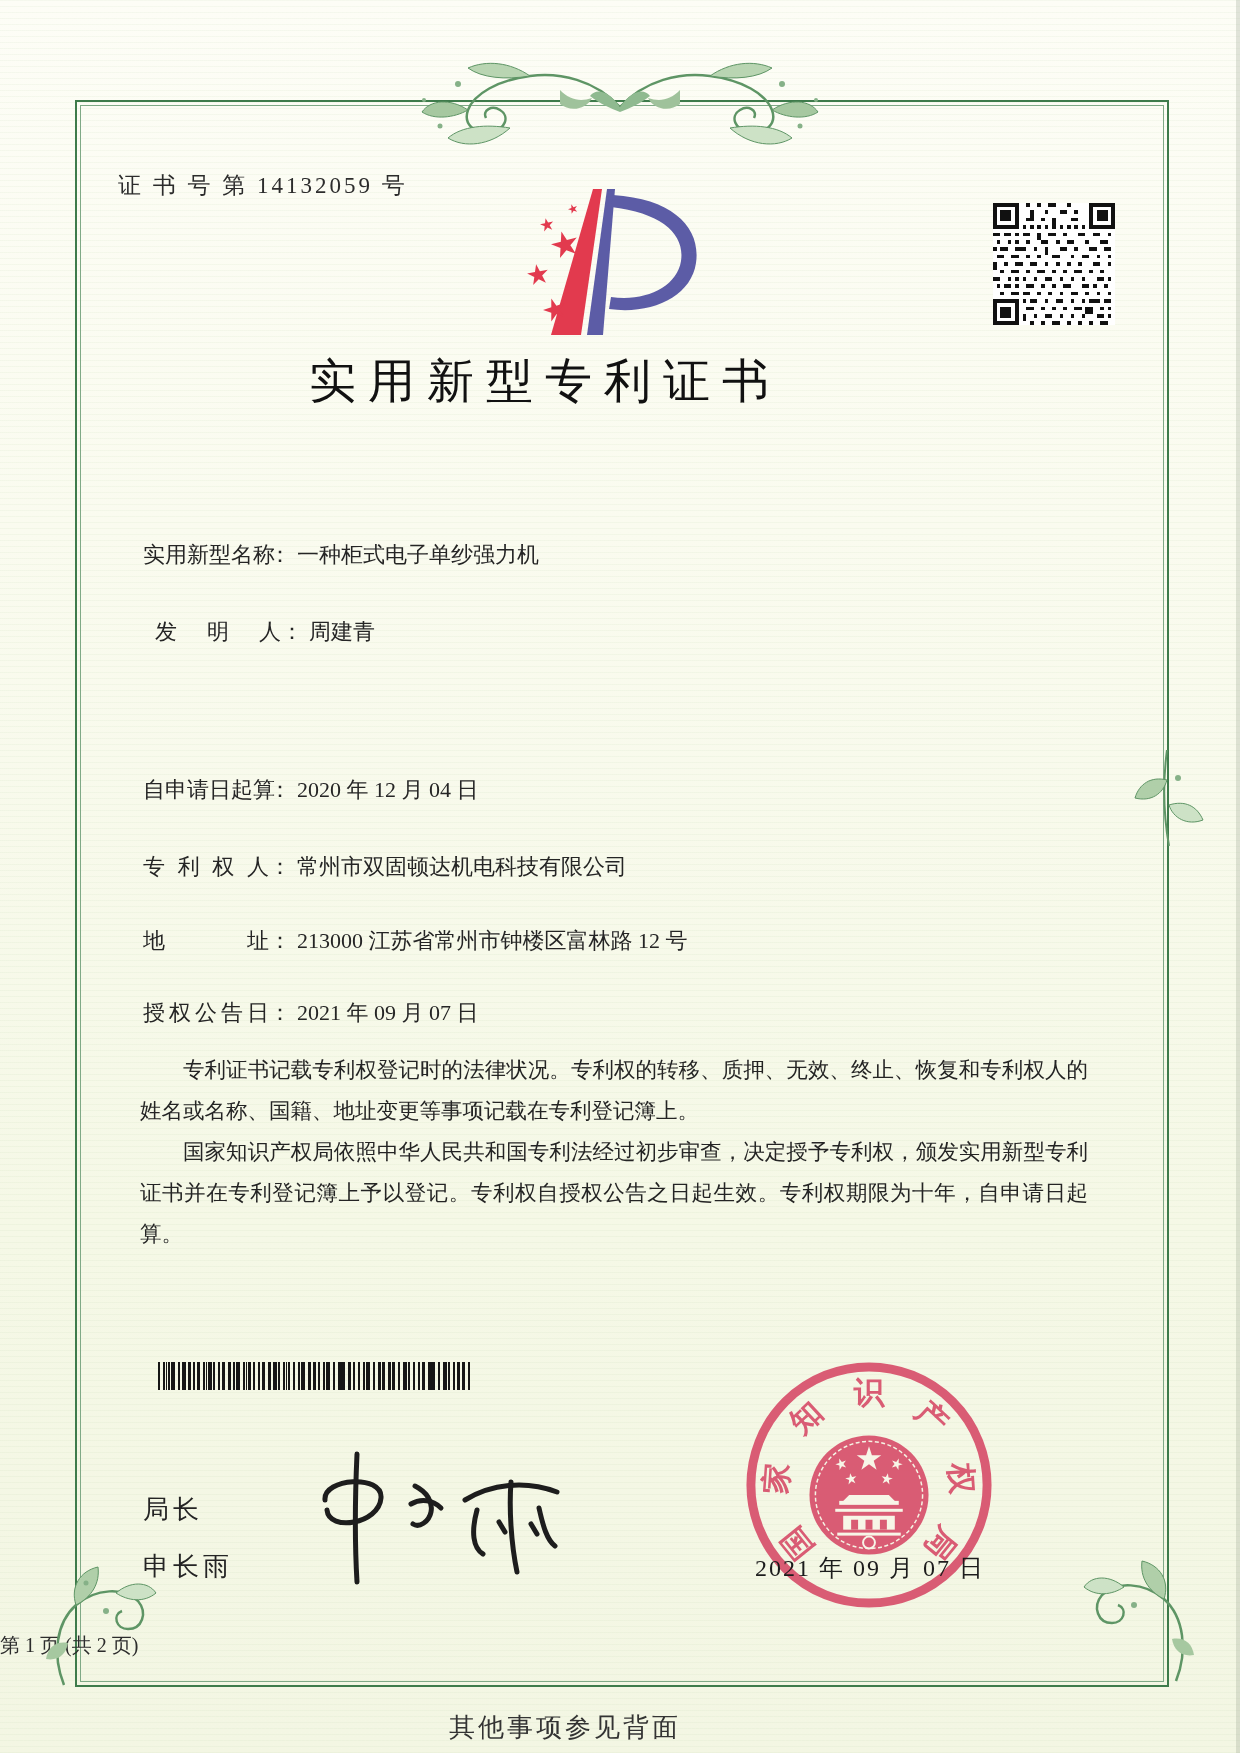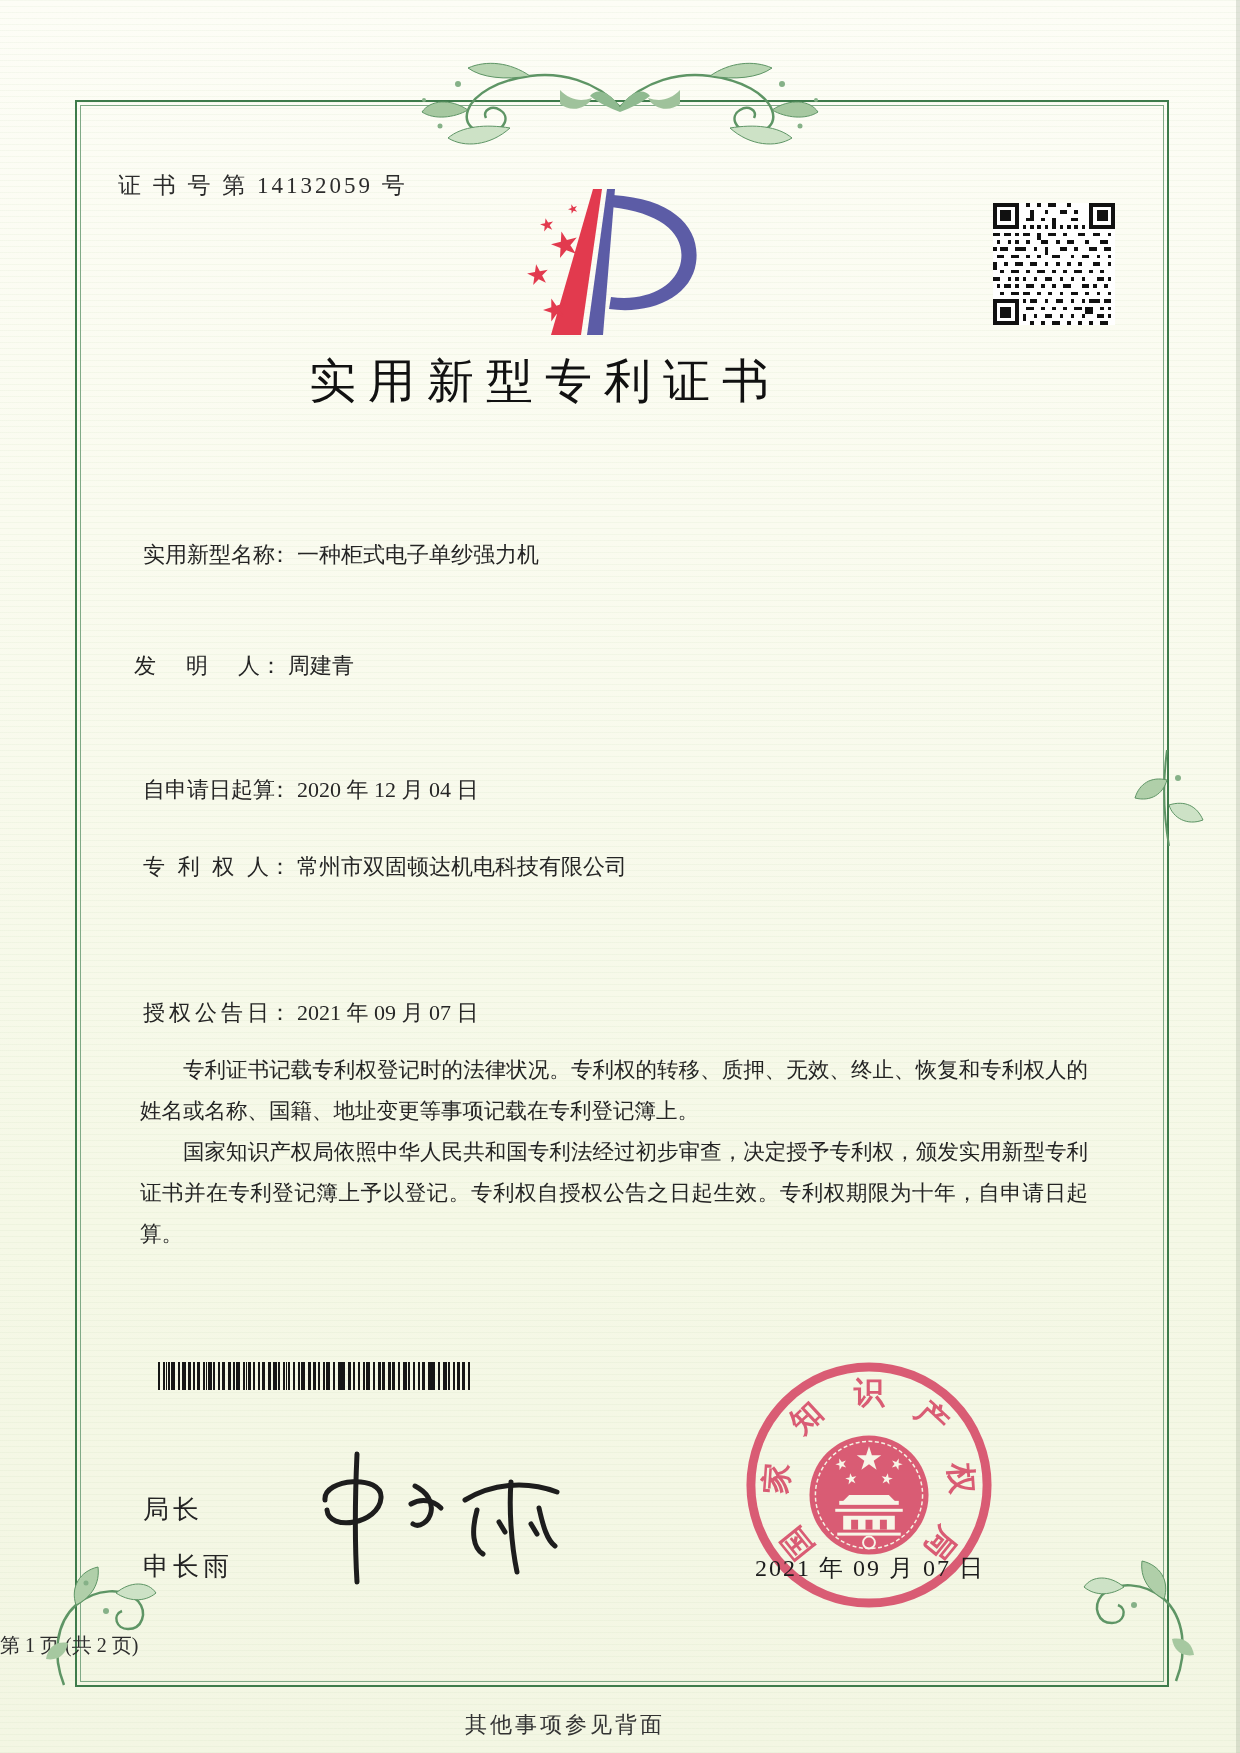--- a/index.html
+++ b/index.html
@@ -38,21 +38,21 @@
       repeating-linear-gradient(90deg,#161616 0 2px,transparent 2px 13px);}
   
   .signoff-title{position:absolute;left:143px;top:1492px;font-size:26px;letter-spacing:4px;color:#242424;}
   .signoff-name{position:absolute;left:143px;top:1549px;font-size:26px;letter-spacing:4px;color:#242424;font-family:Liberation Mono, monospace;}
   .signature{position:absolute;left:295px;top:1448px;width:280px;height:140px;}
   
   .seal{position:absolute;left:740px;top:1356px;width:258px;height:258px;z-index:1;opacity:0.93;}
   .seal-date{position:absolute;left:710px;top:1552px;width:320px;text-align:center;font-size:24px;color:#1c1c1c;z-index:2;letter-spacing:2px;}
   
   .page-no{position:absolute;left:0;top:1632px;width:1155px;font-size:20px;color:#2c2c2c;}
-  .back-note{position:absolute;left:0;top:1710px;width:1130px;text-align:center;font-size:22px;color:#333;letter-spacing:3px;}
+  .back-note{position:absolute;left:0;top:1710px;width:1130px;text-align:center;font-size:26px;color:#333;letter-spacing:3px;}
   
   .orn-top{position:absolute;left:410px;top:60px;width:420px;height:92px;z-index:1;}
   .orn-right{position:absolute;left:1126px;top:750px;width:82px;height:96px;z-index:1;}
   .orn-bl{position:absolute;left:46px;top:1563px;width:118px;height:128px;z-index:1;}
   .orn-br{position:absolute;left:1076px;top:1555px;width:118px;height:132px;z-index:1;}
 </style>
 </head>
 <body>
 
 <div class="page">
@@ -150,28 +150,31 @@
         M8,30h1v2h-1z M11,30h1v1h-1z M14,30h2v1h-2z M18,30h1v1h-1z M21,30h1v1h-1z M24,30h1v1h-1z M28,30h2v1h-2z M31,30h1v1h-1z
         M10,32h1v1h-1z M13,32h1v1h-1z M16,32h2v1h-2z M20,32h1v1h-1z M23,32h1v1h-1z M26,32h1v1h-1z M29,32h2v1h-2z"></path>
     </g>
   </svg>
 
   <div class="doc-title">实用新型专利证书</div>
 
   <div class="frow" style="left:143px;top:540px;">
     <span class="flabel">实用新型名称</span><span class="fcolon">：</span><span class="fvalue">一种柜式电子单纱强力机</span>
   </div>
-  <div class="frow" style="left:134px;top:617px;margin-top:34px;">
+  <div class="frow" style="left:155px;top:617px;">
     <span class="flabel">发明人</span><span class="fcolon">：</span><span class="fvalue">周建青</span>
   </div>
   <div class="frow" style="left:143px;top:775px;">
     <span class="flabel">自申请日起算</span><span class="fcolon">：</span><span class="fvalue">2020 年 12 月 04 日</span>
   </div>
   <div class="frow" style="left:143px;top:852px;">
     <span class="flabel">专利权人</span><span class="fcolon">：</span><span class="fvalue">常州市双固顿达机电科技有限公司</span>
+  </div>
+  <div class="frow" style="left:143px;top:926px;">
+    <span class="flabel">地址</span><span class="fcolon">：</span><span class="fvalue">213000 江苏省常州市钟楼区富林路 12 号</span>
   </div>
   <div class="frow" style="left:143px;top:998px;">
     <span class="flabel">授权公告日</span><span class="fcolon">：</span><span class="fvalue">2021 年 09 月 07 日</span>
   </div>
 
   <div class="paras">
     <p>专利证书记载专利权登记时的法律状况。专利权的转移、质押、无效、终止、恢复和专利权人的姓名或名称、国籍、地址变更等事项记载在专利登记簿上。</p>
     <p>国家知识产权局依照中华人民共和国专利法经过初步审查，决定授予专利权，颁发实用新型专利证书并在专利登记簿上予以登记。专利权自授权公告之日起生效。专利权期限为十年，自申请日起算。</p>
   </div>
 

